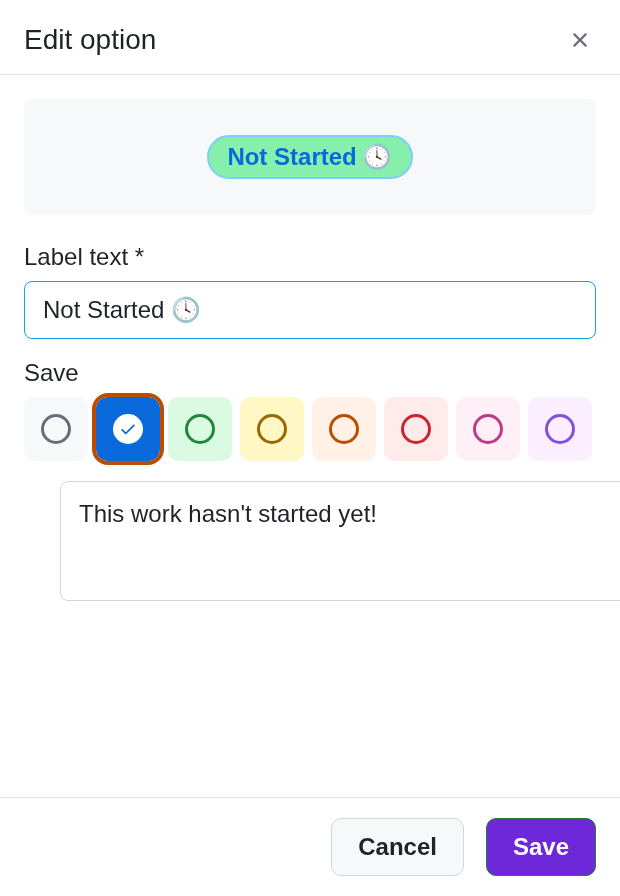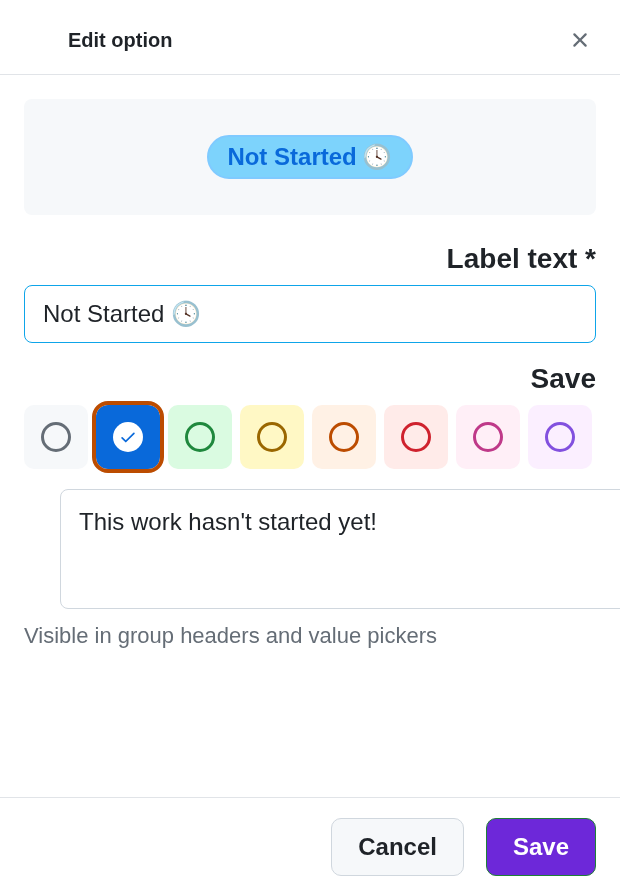--- a/index.html
+++ b/index.html
@@ -21,24 +21,23 @@
       flex-direction: column;
     }
     .dialog-header {
       display: flex;
       justify-content: space-between;
       align-items: center;
       padding: 24px 24px 18px 24px;
       border-bottom: 1px solid #e1e4e8;
     }
     .dialog-title {
-      font-size: 20px;
-      font-weight: 700;
-      color: #1f2328;
-      margin-left: 44px;
+      font-size: 28px;
+      font-weight: 400;
+      color: #1f2328;
     }
     .close-btn {
       background: none;
       border: none;
       cursor: pointer;
       padding: 4px;
       display: flex;
       align-items: center;
       justify-content: center;
       color: #656d76;
@@ -56,39 +55,38 @@
       border-radius: 8px;
       padding: 36px 20px;
       display: flex;
       justify-content: center;
       align-items: center;
       margin-bottom: 28px;
     }
     .status-pill {
       display: inline-flex;
       align-items: center;
-      background: #7dd3fc;
+      background: #86efac;
       border: 2px solid #7fcaff;
       border-radius: 999px;
       padding: 6px 18px;
       color: #0969da;
       font-size: 24px;
       font-weight: 700;
       gap: 6px;
     }
     .field-group {
       margin-bottom: 20px;
     }
     .field-label {
       display: block;
-      font-size: 28px;
-      font-weight: 700;
+      font-size: 24px;
+      font-weight: 400;
       color: #1f2328;
       margin-bottom: 10px;
-      text-align: right;
     }
     .text-input {
       width: 100%;
       border: 1px solid #0ea5e9;
       border-radius: 8px;
       padding: 14px 18px;
       font-size: 24px;
       color: #1f2328;
       background: #ffffff;
       font-family: inherit;
@@ -249,21 +247,20 @@
           <span class="ring"></span>
         </button>
         <button class="color-swatch swatch-purple">
           <span class="ring"></span>
         </button>
       </div>
     </div>
 
     <div class="field-group">
       <textarea class="description-textarea" style="">This work hasn't started yet!</textarea>
-      <div class="helper-text">Visible in group headers and value pickers</div>
     </div>
   </div>
 
   <div class="dialog-footer">
     <button class="btn btn-secondary">Cancel</button>
     <button class="btn btn-primary">Save</button>
   </div>
 </div>
 
 </body></html>

